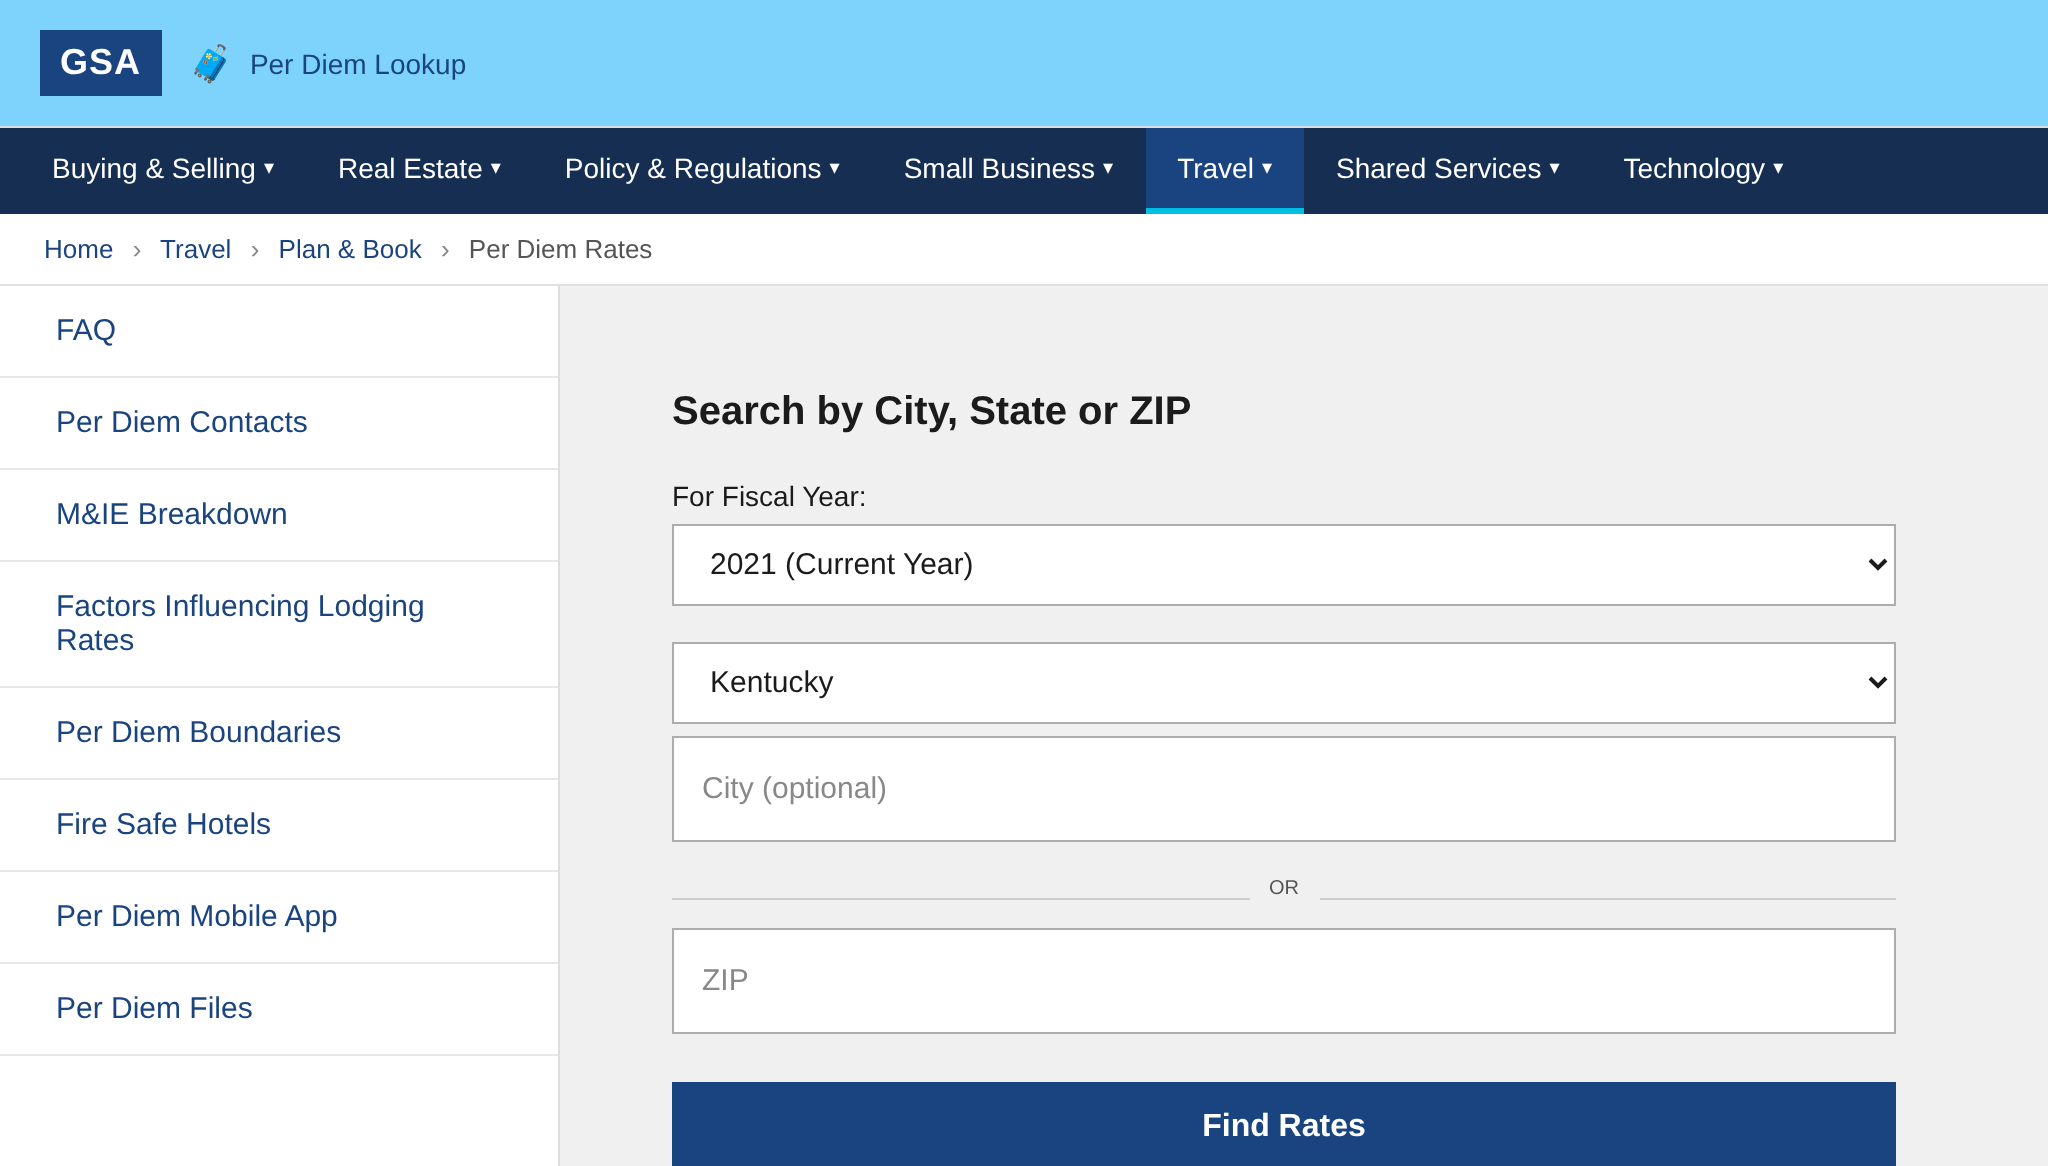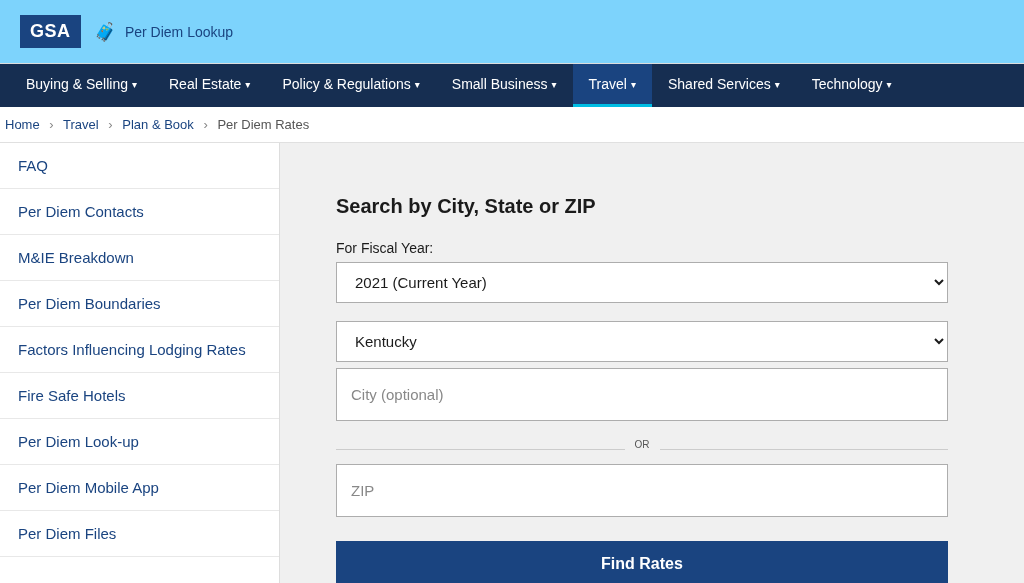--- a/index.html
+++ b/index.html
@@ -59,21 +59,21 @@
       border-bottom: 3px solid transparent;
     }
     .nav-item.active {
       background: #1a4480;
       border-bottom: 3px solid #00bde3;
     }
     .nav-item .caret { font-size: 10px; }
 
     
     .breadcrumb {
-      padding: 10px 5px;
+      padding: 10px 22px;
       font-size: 13px;
       color: #555;
       border-bottom: 1px solid #e0e0e0;
       background: #fff;
     }
     .breadcrumb a { color: #1a4480; text-decoration: none; }
     .breadcrumb .sep { margin: 0 6px; color: #888; }
 
     
     .content-wrapper {
@@ -85,21 +85,21 @@
     
     .sidebar {
       width: 280px;
       flex-shrink: 0;
       background: #fff;
       border-right: 1px solid #ddd;
       padding: 0;
     }
     .sidebar-item {
       display: block;
-      padding: 14px 18px;
+      padding: 14px 28px;
       color: #1a4480;
       font-size: 15px;
       text-decoration: none;
       border-bottom: 1px solid #e8e8e8;
       cursor: pointer;
     }
 
     
     .main-content {
       flex: 1;
@@ -208,24 +208,23 @@
   <span>Per Diem Rates</span>
 </div>
 
 <div class="content-wrapper">
 
   <aside class="sidebar">
 
   <a class="sidebar-item" href="#">FAQ</a>
       <a class="sidebar-item" href="#">Per Diem Contacts</a>
       <a class="sidebar-item" href="#">M&amp;IE Breakdown</a>
+      <a class="sidebar-item" href="#">Factors Influencing Lodging Rates</a>
       <a class="sidebar-item" href="#">Per Diem Boundaries</a>
-      <a class="sidebar-item" href="#">Factors Influencing Lodging Rates</a>
       <a class="sidebar-item" href="#">Fire Safe Hotels</a>
-      <a class="sidebar-item" href="#">Per Diem Look-up</a>
       <a class="sidebar-item" href="#">Per Diem Mobile App</a>
       <a class="sidebar-item" href="#">Per Diem Files</a>
     </aside>
 
   <main class="main-content">
     <div class="search-panel">
       <h1 class="search-title">Search by City, State or ZIP</h1>
 
       <div class="form-group">
         <label class="form-label">For Fiscal Year:</label>

